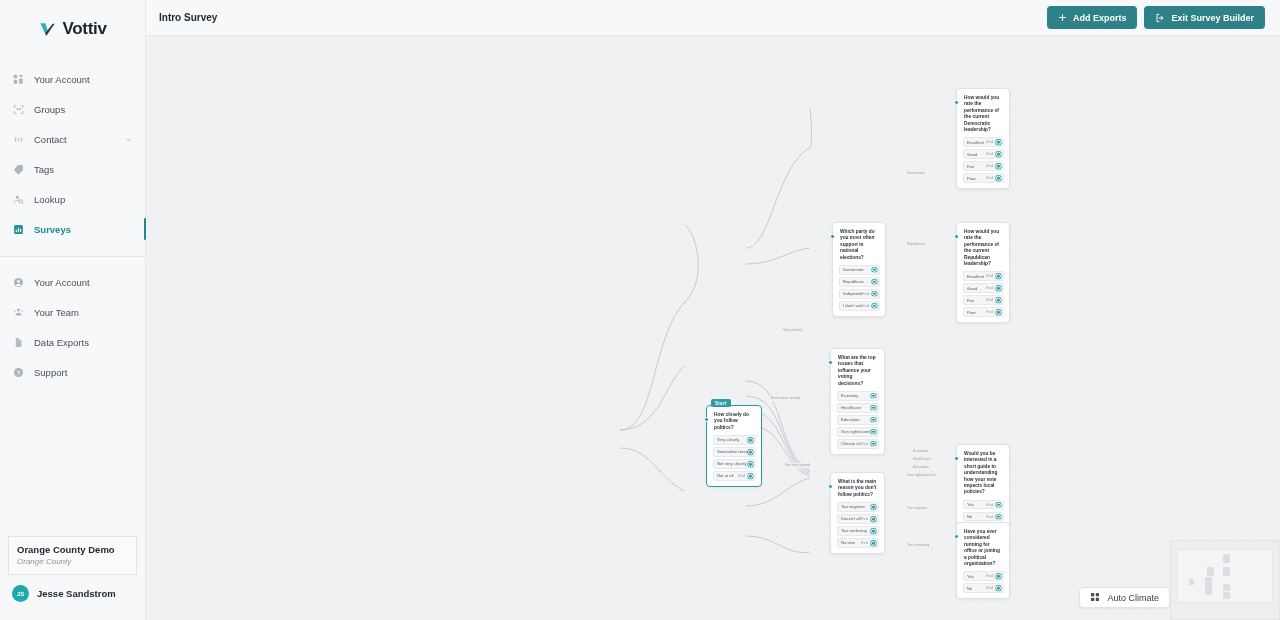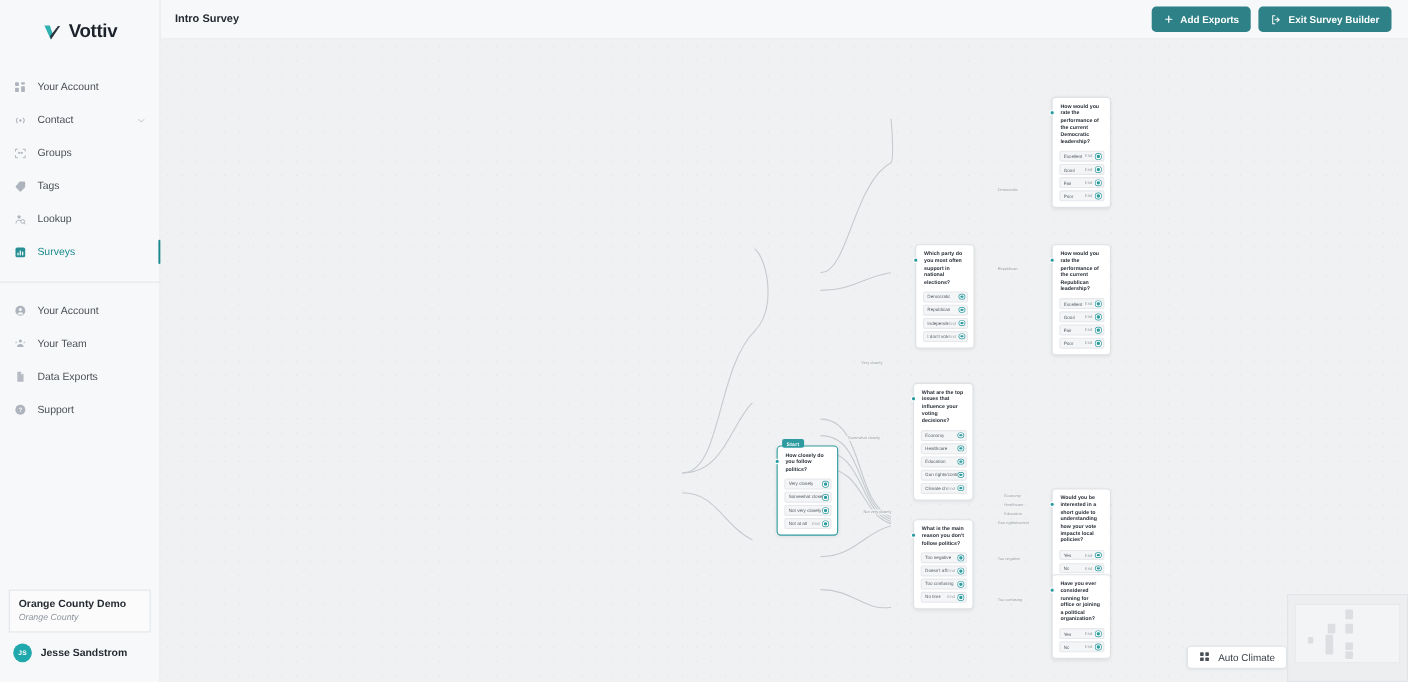--- a/index.html
+++ b/index.html
@@ -36,21 +36,21 @@
     height: 30px;
     padding: 0 12px;
     gap: 9px;
     font-size: 9.5px;
     color: #4a5057;
     cursor: pointer;
     position: relative;
   }
   .nav-item .ico { width: 13px; height: 13px; flex: 0 0 13px; display: flex; align-items: center; justify-content: center; color: #aeb4bd; }
   .nav-item .ico svg { display: block; }
-  .nav-item.active { color: #1c8a8f; font-weight: 400; }
+  .nav-item.active { color: #1c8a8f; font-weight: 700; }
   .nav-item.active .ico { color: #1c8a8f; }
   .nav-item.active::after {
     content: ""; position: absolute; right: -1px; top: 4px;
     width: 2.5px; height: 22px; background: #1c8a8f; border-radius: 2px;
   }
   .chev { margin-left: auto; color: #b3b9c1; display:flex; }
   .nav-sep { height: 1px; background: #e4e6e9; margin: 12px 0 10px 0; }
   .nav-spacer { flex: 1 1 auto; }
   .org-card {
     margin: 0 8px 10px 8px;
@@ -212,42 +212,42 @@
               <rect x="9" y="1" width="5" height="3" rx="1"></rect>
             <rect x="9" y="6.5" width="5" height="7.5" rx="1"></rect>
               <rect x="1" y="8.5" width="5" height="5.5" rx="1"></rect>
           </svg>
         </span>
         <span>Your Account</span>
       </div>
 
       <div class="nav-item">
         <span class="ico">
+          <svg width="11" height="11" viewBox="0 0 16 16" fill="none" stroke="currentColor" stroke-width="1.3" stroke-linecap="round">
+            <path d="M1.6 5V2.4h2.6M11.8 2.4h2.6V5M14.4 11v2.6h-2.6M4.2 13.6H1.6V11"></path>
+            <circle cx="6.4" cy="7.2" r="1.5" fill="currentColor" stroke="none"></circle>
+            <circle cx="9.9" cy="7.2" r="1.5" fill="currentColor" stroke="none"></circle>
+          </svg>
+        </span>
+        <span>Groups</span>
+      </div>
+
+      <div class="nav-item">
+        <span class="ico">
           <svg width="11" height="11" viewBox="0 0 16 16" fill="none" stroke="currentColor" stroke-width="1.4">
             <circle cx="8" cy="8" r="1.6" fill="currentColor" stroke="none"></circle>
             <path d="M4.4 4.6a5 5 0 000 6.8M11.6 4.6a5 5 0 010 6.8"></path>
           </svg>
         </span>
         <span>Contact</span>
         <span class="chev">
           <svg width="9" height="9" viewBox="0 0 16 16" fill="none" stroke="currentColor" stroke-width="1.5" stroke-linecap="round" stroke-linejoin="round">
               <path d="M4 6.5L8 10.5 12 6.5"></path>
             </svg>
         </span>
-      </div>
-
-      <div class="nav-item">
-        <span class="ico">
-          <svg width="11" height="11" viewBox="0 0 16 16" fill="none" stroke="currentColor" stroke-width="1.3" stroke-linecap="round">
-            <path d="M1.6 5V2.4h2.6M11.8 2.4h2.6V5M14.4 11v2.6h-2.6M4.2 13.6H1.6V11"></path>
-            <circle cx="6.4" cy="7.2" r="1.5" fill="currentColor" stroke="none"></circle>
-            <circle cx="9.9" cy="7.2" r="1.5" fill="currentColor" stroke="none"></circle>
-          </svg>
-        </span>
-        <span>Groups</span>
       </div>
 
       <div class="nav-item">
         <span class="ico">
           <svg width="11" height="11" viewBox="0 0 16 16" fill="currentColor">
             <path d="M7.6 1.6H13a1.4 1.4 0 011.4 1.4v5.4a1.4 1.4 0 01-.41.99l-5 5a1.4 1.4 0 01-1.98 0L2.2 9.4a1.4 1.4 0 010-1.98l4.4-5.4z"></path>
           </svg>
         </span>
         <span>Tags</span>
       </div>

